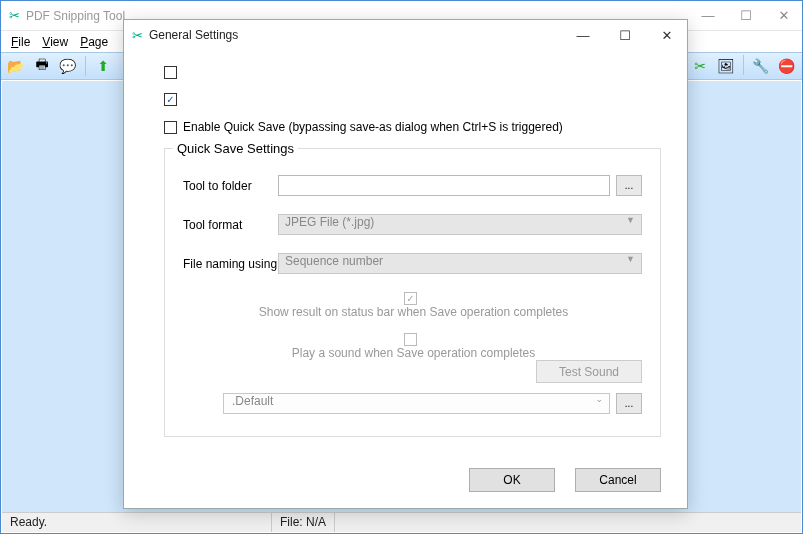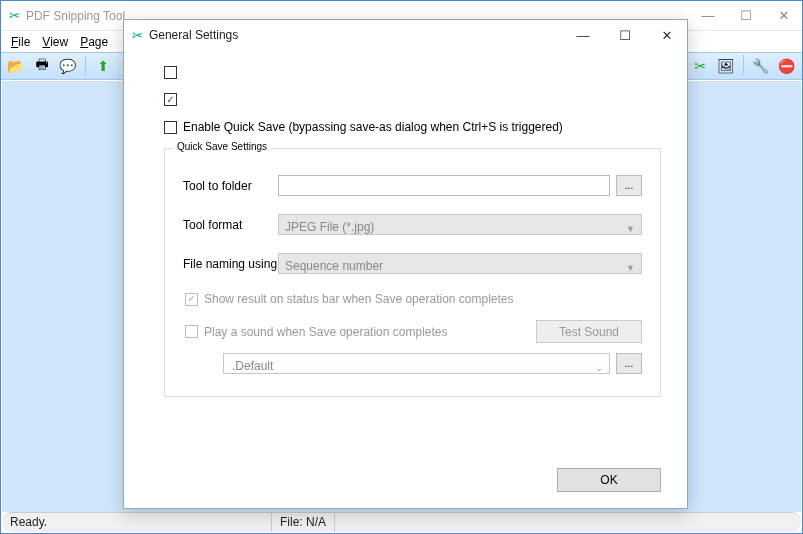--- a/index.html
+++ b/index.html
@@ -14,56 +14,56 @@
 .menubar { height: 21px; display: flex; align-items: center; padding: 0 4px; font-size: 12px; }
 .menubar span { padding: 2px 6px; color: #000; }
 .menubar span u { text-decoration: underline; }
 
 .toolbar { height: 28px; background: linear-gradient(#dff0ff, #c4e0fb); border-top: 1px solid #a8c8e8; border-bottom: 1px solid #a8c8e8; display: flex; align-items: center; padding: 0 4px; gap: 4px; }
 .toolbar .tbtn { width: 22px; height: 22px; display: flex; align-items: center; justify-content: center; font-size: 14px; }
 .toolbar .right { margin-left: auto; display: flex; gap: 4px; }
 
 .body-bg { position: absolute; left: 1px; right: 1px; top: 80px; bottom: 21px; background: linear-gradient(#cfe6fb, #cfe6fb); }
 
-.statusbar { position: absolute; left: 1px; right: 1px; bottom: 1px; height: 20px; background: #f0f0f0; border-top: 1px solid #ccc; display: flex; font-size: 12px; color: #222; border-radius: 10px; }
+.statusbar { position: absolute; left: 1px; right: 1px; bottom: 1px; height: 20px; background: #f0f0f0; border-top: 1px solid #ccc; display: flex; font-size: 12px; color: #222; }
 .statusbar .cell { padding: 2px 8px; border-right: 1px solid #ccc; }
 .statusbar .cell.ready { width: 270px; }
 
 
 .dialog { position: absolute; left: 122px; top: 18px; width: 565px; height: 490px; background: #fff; border: 1px solid #9aa; box-shadow: 0 4px 18px rgba(0,0,0,.2); display: flex; flex-direction: column; }
 .dialog .dlg-title { height: 30px; display: flex; align-items: center; padding: 0 8px; font-size: 12px; color: #222; }
 .dialog .dlg-title .scissors { color: #0a8; margin-right: 6px; font-size: 13px; }
 .dialog .dlg-title .wincontrols { margin-left: auto; display: flex; gap: 18px; color: #333; font-size: 13px; }
 .dialog .dlg-title .wincontrols span { width: 24px; text-align: center; }
 
 .dialog .dlg-body { flex: 1; padding: 16px 26px 0 40px; font-size: 12px; color: #000; }
 
 .ck-row { display: flex; align-items: center; margin-bottom: 14px; }
 .ck { width: 13px; height: 13px; border: 1px solid #333; margin-right: 6px; display: inline-flex; align-items: center; justify-content: center; font-size: 10px; line-height: 1; background: #fff; }
 .ck.checked::before { content: "✓"; color: #1060c0; }
 .ck.disabled { border-color: #bbb; }
 .ck.disabled.checked::before { color: #aaa; }
 
 .groupbox { border: 1px solid #ddd; padding: 18px 18px 22px 18px; position: relative; }
-.groupbox .legend { position: absolute; top: -8px; left: 8px; background: #fff; padding: 0 4px; font-size: 10px; }
+.groupbox .legend { position: absolute; top: -8px; left: 8px; background: #fff; padding: 0 4px; font-size: 13px; }
 
 .form-row { display: flex; align-items: center; margin: 8px 0 18px 0; }
 .form-row .lbl { width: 95px; }
 .txt { flex: 1; height: 21px; border: 1px solid #b8b8b8; background: #fff; padding: 0 4px; font-size: 12px; }
 .btn-small { width: 26px; height: 21px; margin-left: 6px; border: 1px solid #bbb; background: #e9e9e9; display: flex; align-items: center; justify-content: center; font-size: 10px; }
-.sel { flex: 1; height: 21px; border: 1px solid #c8c8c8; background: #e6e6e6; color: #888; padding: 0 6px; display: flex; align-items: flex-end; position: relative; }
+.sel { flex: 1; height: 21px; border: 1px solid #c8c8c8; background: #e6e6e6; color: #888; padding: 0 6px; display: flex; align-items: flex-start; position: relative; }
 .sel .chv { position: absolute; right: 6px; color: #999; font-size: 9px; }
 .sel.light { background: #fdfdfd; color: #888; padding-left: 8px; }
 
-.sub { margin-left: 2px; color: #999; }
+.sub { margin-left: 2px; color: #999; flex-direction: column; }
 
 .btn-testsound { width: 106px; height: 23px; border: 1px solid #ccc; background: #eee; color: #999; font-size: 12px; margin-left: auto; }
 
 .dlg-buttons { display: flex; gap: 20px; justify-content: flex-end; padding: 14px 26px 16px 0; }
-.dlg-buttons .btn { width: 104px; height: 24px; border: 1px solid #adadad; background: #e1e1e1; font-size: 12px; }
+.dlg-buttons .btn { width: 86px; height: 24px; border: 1px solid #adadad; background: #e1e1e1; font-size: 12px; }
 </style>
 </head>
 <body>
 
 <div class="titlebar-main">
   <span class="scissors">✂</span>
   <span>PDF Snipping Tool</span>
   <div class="wincontrols">
     <span>—</span>
     <span>☐</span>
@@ -163,14 +163,15 @@
           <span>.Default</span>
           <span class="chv">⌄</span>
         </div>
         <div class="btn-small">...</div>
       </div>
     </div>
   </div>
 
   <div class="dlg-buttons">
     <button class="btn">OK</button>
+    <button class="btn">Cancel</button>
   </div>
 </div>
 
 </body></html>

